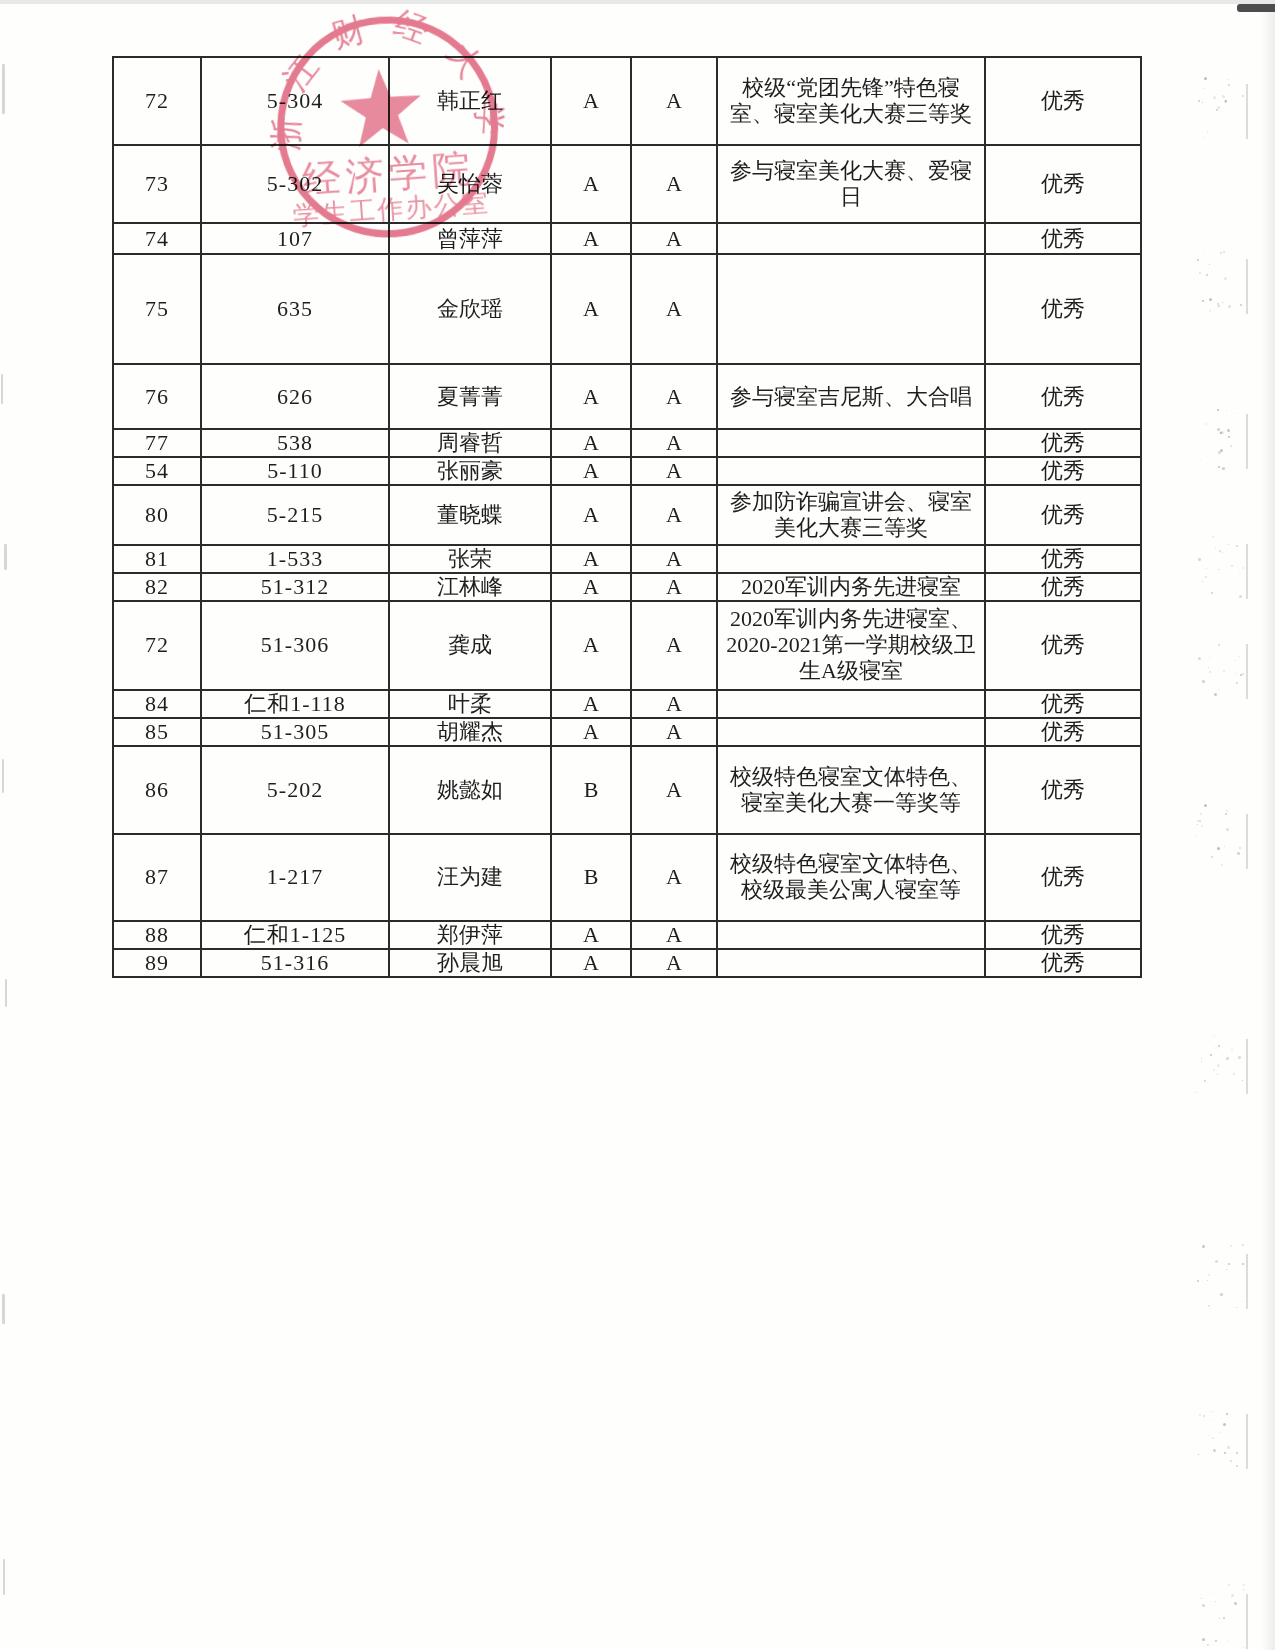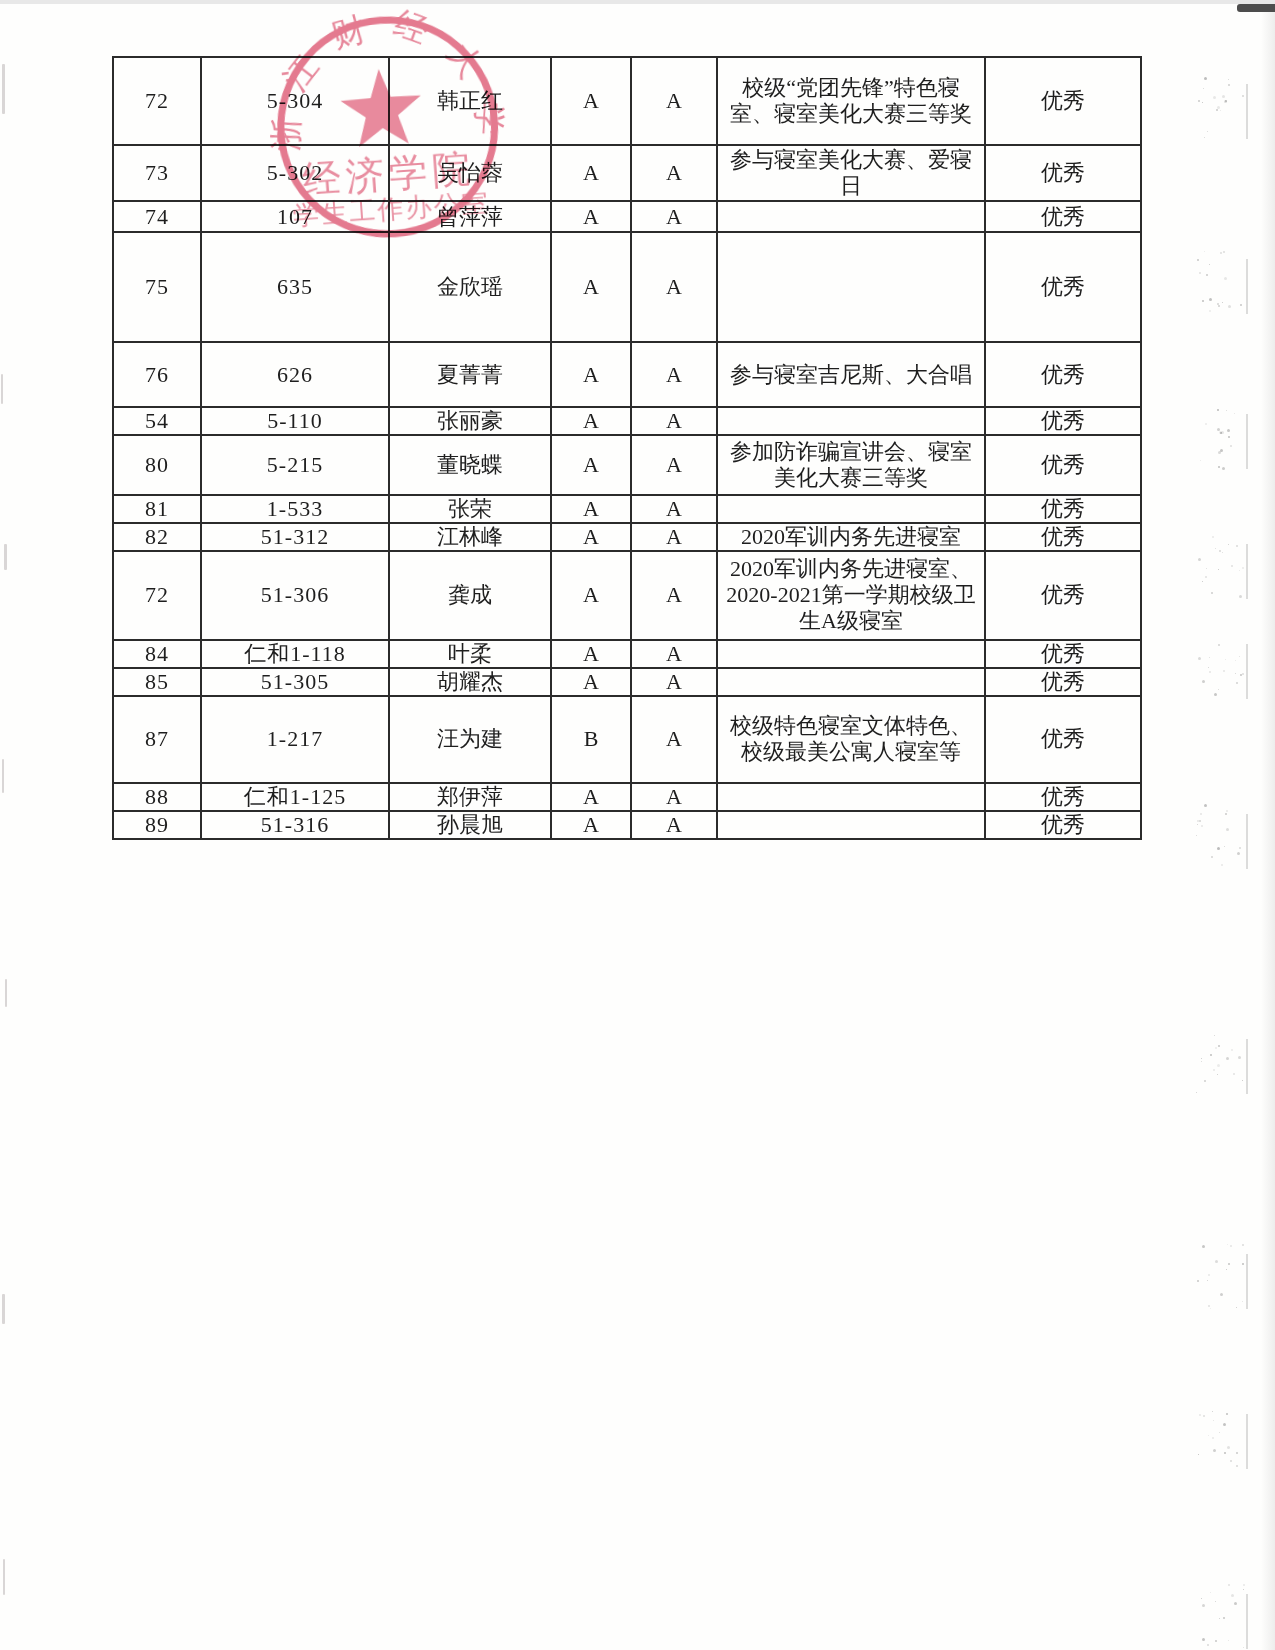--- a/index.html
+++ b/index.html
@@ -263,21 +263,21 @@
     <tbody>
         <tr style="height: 88px;">
           <td class="c-no">72</td>
           <td class="c-room">5-304</td>
           <td class="c-name">韩正红</td>
           <td class="c-grade1">A</td>
           <td class="c-grade2">A</td>
           <td class="c-remark">校级“党团先锋”特色寝室、寝室美化大赛三等奖</td>
           <td class="c-rating">优秀</td>
         </tr>
-        <tr style="height: 56px;">
+        <tr style="height: 78px;">
           <td class="c-no">73</td>
           <td class="c-room">5-302</td>
           <td class="c-name">吴怡蓉</td>
           <td class="c-grade1">A</td>
           <td class="c-grade2">A</td>
           <td class="c-remark">参与寝室美化大赛、爱寝日</td>
           <td class="c-rating">优秀</td>
         </tr>
         <tr style="height: 31px;">
           <td class="c-no">74</td>
@@ -299,20 +299,29 @@
         </tr>
         <tr style="height: 65px;">
           <td class="c-no">76</td>
           <td class="c-room">626</td>
           <td class="c-name">夏菁菁</td>
           <td class="c-grade1">A</td>
           <td class="c-grade2">A</td>
           <td class="c-remark">参与寝室吉尼斯、大合唱</td>
           <td class="c-rating">优秀</td>
         </tr>
+        <tr style="height: 28px;">
+          <td class="c-no">77</td>
+          <td class="c-room">538</td>
+          <td class="c-name">周睿哲</td>
+          <td class="c-grade1">A</td>
+          <td class="c-grade2">A</td>
+          <td class="c-remark"></td>
+          <td class="c-rating">优秀</td>
+        </tr>
         <tr style="height: 27px;">
           <td class="c-no">54</td>
           <td class="c-room">5-110</td>
           <td class="c-name">张丽豪</td>
           <td class="c-grade1">A</td>
           <td class="c-grade2">A</td>
           <td class="c-remark"></td>
           <td class="c-rating">优秀</td>
         </tr>
         <tr style="height: 60px;">
@@ -360,20 +369,29 @@
           <td class="c-remark"></td>
           <td class="c-rating">优秀</td>
         </tr>
         <tr style="height: 27px;">
           <td class="c-no">85</td>
           <td class="c-room">51-305</td>
           <td class="c-name">胡耀杰</td>
           <td class="c-grade1">A</td>
           <td class="c-grade2">A</td>
           <td class="c-remark"></td>
+          <td class="c-rating">优秀</td>
+        </tr>
+        <tr style="height: 88px;">
+          <td class="c-no">86</td>
+          <td class="c-room">5-202</td>
+          <td class="c-name">姚懿如</td>
+          <td class="c-grade1">B</td>
+          <td class="c-grade2">A</td>
+          <td class="c-remark">校级特色寝室文体特色、寝室美化大赛一等奖等</td>
           <td class="c-rating">优秀</td>
         </tr>
         <tr style="height: 87px;">
           <td class="c-no">87</td>
           <td class="c-room">1-217</td>
           <td class="c-name">汪为建</td>
           <td class="c-grade1">B</td>
           <td class="c-grade2">A</td>
           <td class="c-remark">校级特色寝室文体特色、校级最美公寓人寝室等</td>
           <td class="c-rating">优秀</td>

